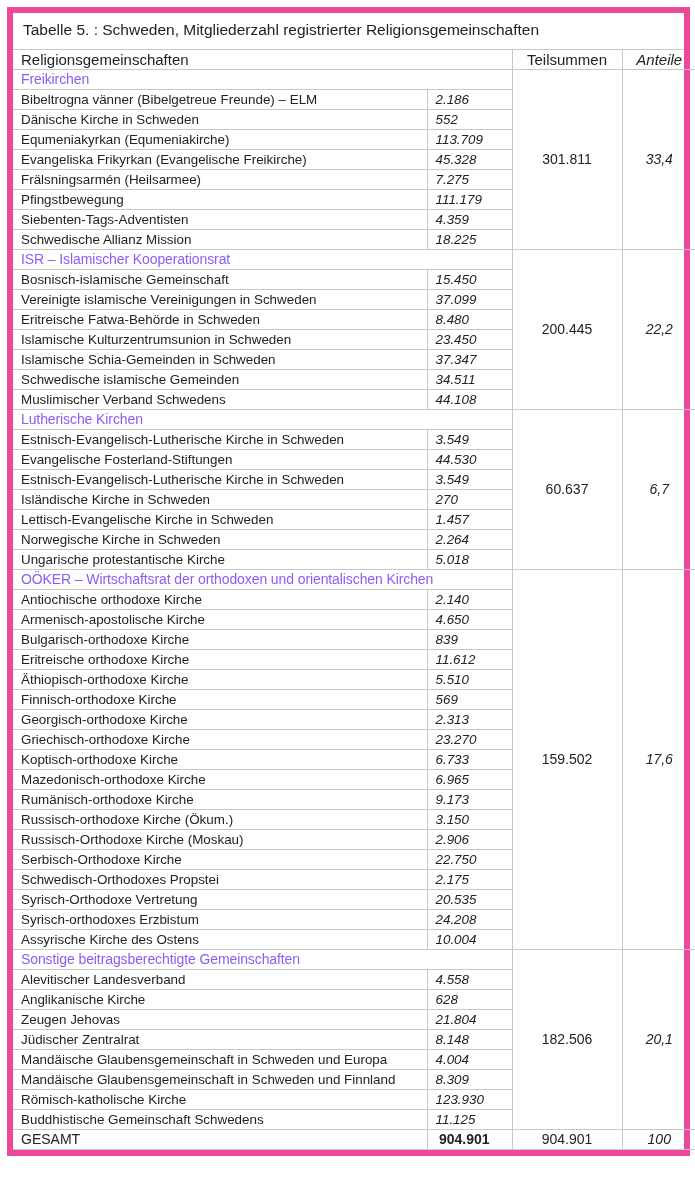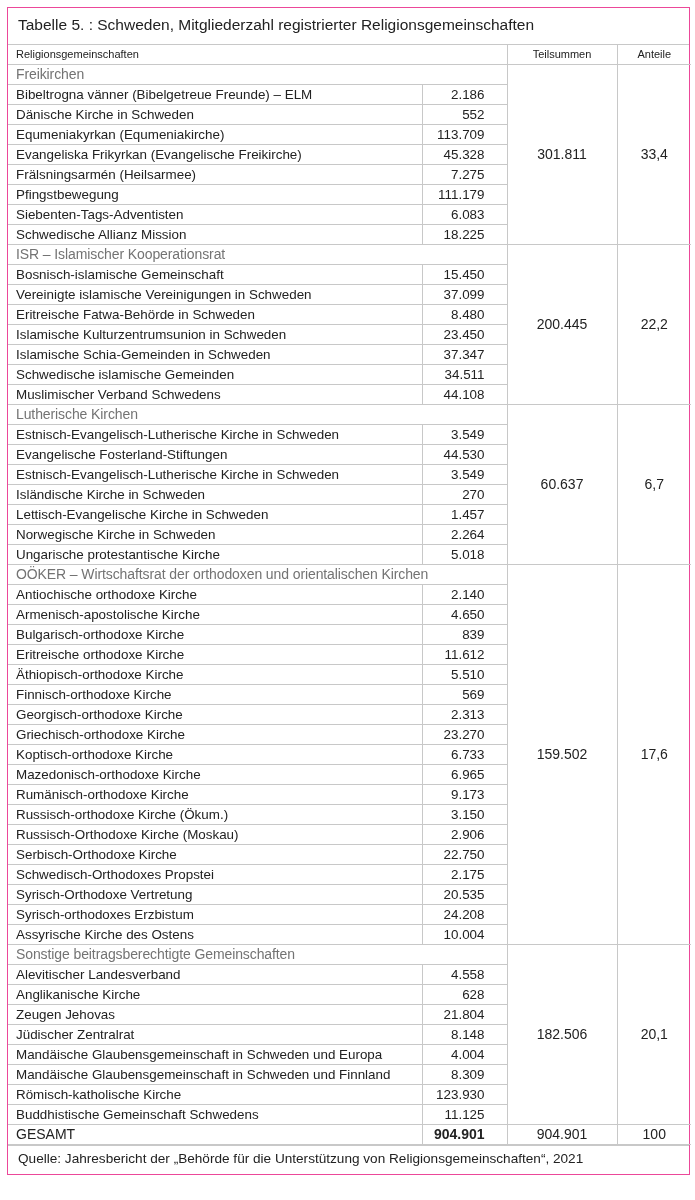--- a/index.html
+++ b/index.html
@@ -1,31 +1,31 @@
 <!DOCTYPE html>
 <html><head>
 <meta charset="utf-8">
 <style>
   html, body { margin:0; padding:0; background:#ffffff; }
   body { width:695px; height:1200px; position:relative; overflow:hidden;
          font-family:"Liberation Sans", "DejaVu Sans", sans-serif; color:#222; }
-  .frame { position:absolute; left:7px; top:7px; width:683px; border:1px solid #ec4899; box-sizing:border-box; }
+  .frame { position:absolute; left:7px; top:7px; width:683px; border:6px solid #ec4899; box-sizing:border-box; }
   .title { padding:6px 10px 8px 10px; font-size:15.5px; line-height:22px; color:#222; border-bottom:1px solid #c8c8c8; }
   .title .l2 { padding-left:63px; display:block; }
   table { border-collapse:collapse; width:100%; table-layout:fixed; }
   td { border:1px solid #c8c8c8; height:19px; padding:0 8px; font-size:13.4px; line-height:19px; white-space:nowrap; overflow:hidden; }
   tr:first-child td { border-top:none; }
   td:first-child { border-left:none; }
-  td:last-child { border-right:none; }
+  td:last-child { border-right:none;font-style:italic; }
   col.c1 { width:414px; } col.c2 { width:85px; } col.c3 { width:110px; } col.c4 { width:74px; }
-  td.num { text-align:right; padding-right:22px; }
+  td.num { padding-right:22px; }
   td.sub, td.share { text-align:center; vertical-align:middle; font-size:14px;margin-left:20px; }
-  td.grp { font-weight:normal; color:#737373; font-size:14px; letter-spacing:-0.1px; }
+  td.grp { font-weight:normal; color:#8b5cf6; font-size:14px; letter-spacing:-0.1px; }
   td.grp { font-family:"Liberation Sans", sans-serif; }
-  tr.hdr td { font-size:11px; }
+  tr.hdr td { font-size:15px; }
   tr.hdr td.h3, tr.hdr td.h4 { text-align:center; }
   tr.total td { font-size:14px; }
   tr.total td.tname { font-weight:normal; }
   tr.total td.tval { font-weight:bold; text-align:right; padding-right:22px; }
   tr.total td.tsub, tr.total td.tshare { text-align:center; font-weight:normal; }
   .source { padding:3px 10px 5px 10px; font-size:13.6px; line-height:20px; border-top:1px solid #c8c8c8; }
 </style>
 </head>
 <body>
 
@@ -70,21 +70,21 @@
         <tr>
           <td>Frälsningsarmén (Heilsarmee)</td>
           <td class="num">7.275</td>
         </tr>
         <tr>
           <td>Pfingstbewegung</td>
           <td class="num">111.179</td>
         </tr>
         <tr>
           <td>Siebenten-Tags-Adventisten</td>
-          <td class="num">6.083</td>
+          <td class="num">4.359</td>
         </tr>
         <tr>
           <td>Schwedische Allianz Mission</td>
           <td class="num">18.225</td>
         </tr>
         <tr>
           <td class="grp" colspan="2">ISR – Islamischer Kooperationsrat</td>
           <td class="sub" rowspan="8">200.445</td>
           <td class="share" rowspan="8">22,2</td>
         </tr>
@@ -264,14 +264,13 @@
           <td class="num">11.125</td>
         </tr>
         <tr class="total">
           <td class="tname">GESAMT</td>
           <td class="tval">904.901</td>
           <td class="tsub">904.901</td>
           <td class="tshare">100</td>
         </tr>
       </tbody>
   </table>
-  <div class="source">Quelle: Jahresbericht der „Behörde für die Unterstützung von Religionsgemeinschaften“, 2021</div>
 </div>
 
 </body></html>

